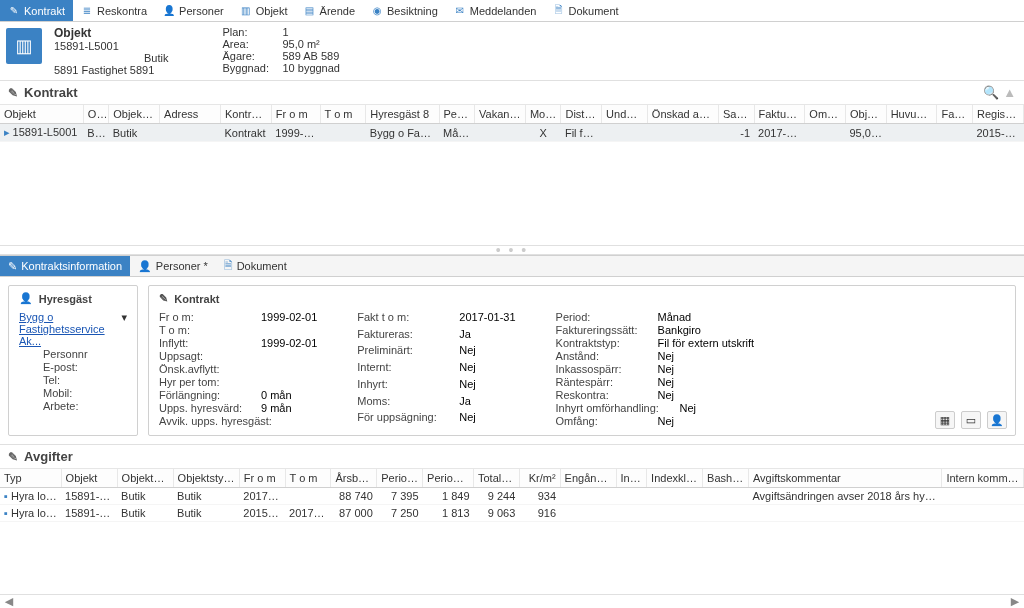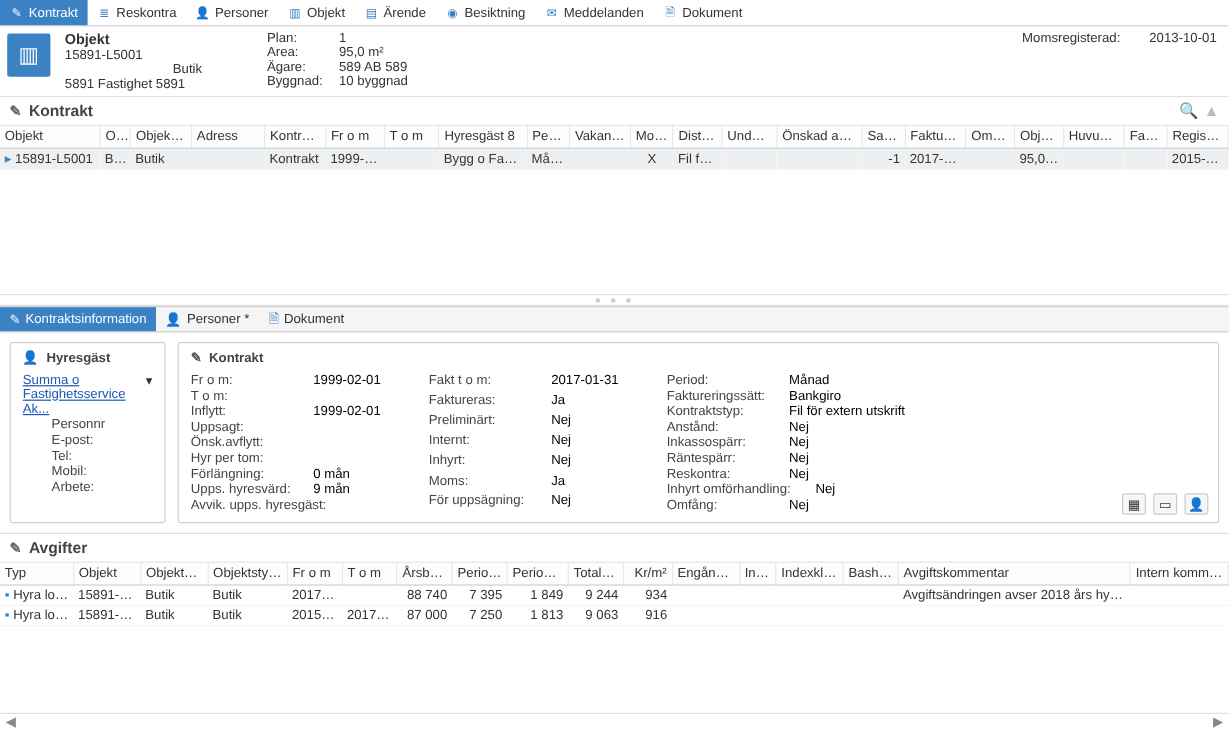--- a/index.html
+++ b/index.html
@@ -114,24 +114,20 @@
     <div class="title">Objekt</div>
     <div class="kv"><span>15891-L5001</span></div>
     <div class="kv"><span style="margin-left:90px">Butik</span></div>
     <div class="kv"><span>5891 Fastighet 5891</span></div>
   </div>
   <div class="col midcol" style="margin-left:38px;">
     <div class="kv"><span class="lbl">Plan:</span><span>1</span></div>
     <div class="kv"><span class="lbl">Area:</span><span>95,0 m²</span></div>
     <div class="kv"><span class="lbl">Ägare:</span><span>589 AB 589</span></div>
     <div class="kv"><span class="lbl">Byggnad:</span><span>10 byggnad</span></div>
-  </div>
-  <div class="rcol">
-    <span class="lbl">Momsregisterad:</span>
-    <span>2013-10-01</span>
   </div>
 </div>
 
 <div class="section-bar">
   <span class="sicon">✎</span>
   <span>Kontrakt</span>
   <div class="right-tools">
     <span style="cursor:pointer;">🔍</span>
     <span style="cursor:pointer;">▲</span>
   </div>
@@ -233,21 +229,21 @@
 </div>
 
 <div class="detail-row">
   <div class="card hyresgast">
     <div class="chead">
         <span class="sicon">👤</span>
         <span>Hyresgäst</span>
       </div>
     <div class="kvgrid">
       <div class="row">
-          <span class="link">Summa o Fastighetsservice Ak...</span>
+          <span class="link">Bygg o Fastighetsservice Ak...</span>
           <span>▾</span>
         </div>
       <div class="row">
           <span class="k">Personnr</span>
           <span class="v"></span>
         </div>
       <div class="row">
           <span class="k">E-post:</span>
           <span class="v"></span>
         </div>

